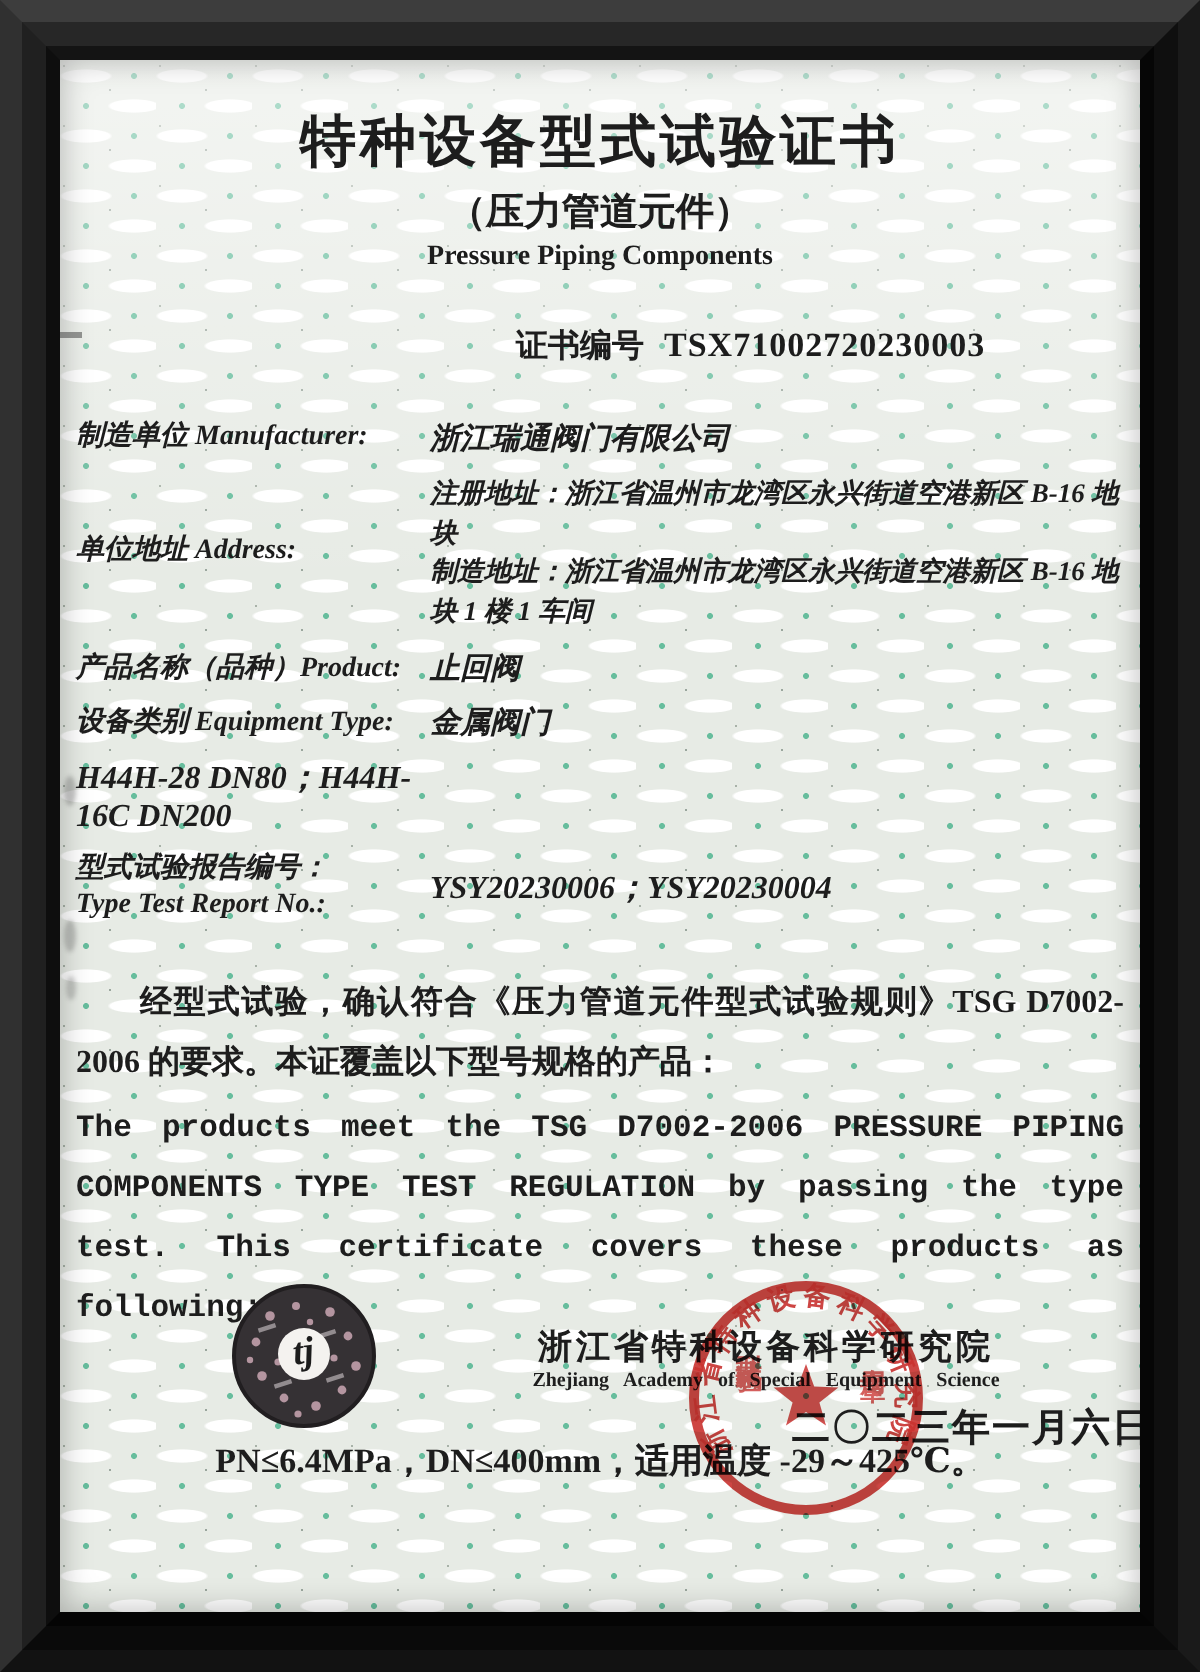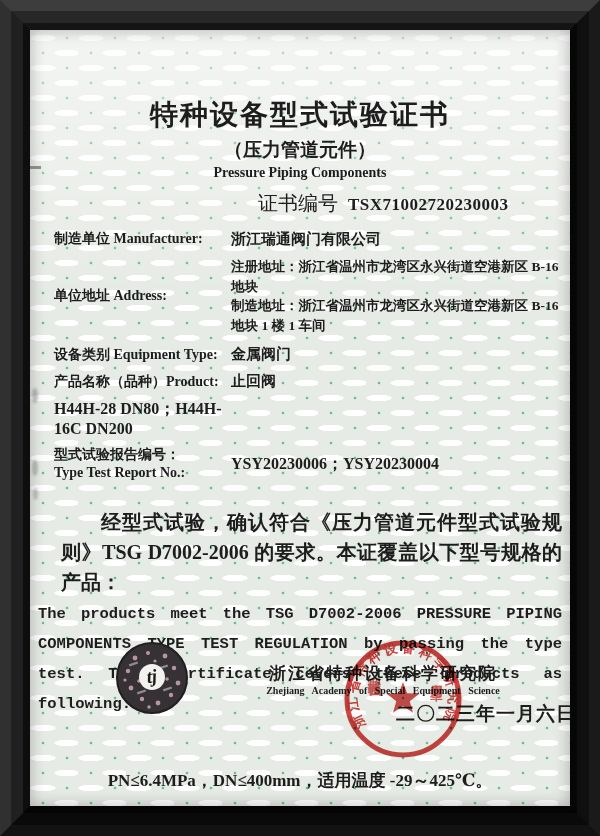--- a/index.html
+++ b/index.html
@@ -25,43 +25,43 @@
       radial-gradient(2.4px 2.4px at 37px 8px,  #67bd9d 55%, rgba(103,189,157,0) 68%),
       radial-gradient(2.4px 2.4px at 13px 23px, #67bd9d 55%, rgba(103,189,157,0) 68%),
       radial-gradient(1px 1px at 25px 15px, #9aa69d 60%, rgba(154,166,157,0) 70%),
       radial-gradient(1px 1px at 2px 3px,   #a8b2a8 60%, rgba(168,178,168,0) 70%);
     background-size:100% 100%, 48px 30px, 48px 30px, 48px 30px, 48px 30px, 48px 30px, 48px 30px;
     box-shadow: inset 0 0 16px rgba(0,0,0,.28);
   }
 
   
   .header { padding-top:22px; text-align:center; }
-  .title-cn { font-size:28px; font-weight:700; letter-spacing:2px;margin-top:44px; }
+  .title-cn { font-size:28px; font-weight:700; letter-spacing:2px; }
   .title-en { font-size:19px; font-weight:700; margin-top:5px; }
   .sub-cn   { font-size:19px; font-weight:700; margin-top:3px; }
   .sub-en   { font-size:14px; font-weight:700; margin-top:2px; }
   .cert-line { margin-top:9px; padding-left:228px; text-align:left;
                display:flex; align-items:baseline; }
-  .cert-label-cn { font-size:20px; font-weight:400; }
+  .cert-label-cn { font-size:16px; font-weight:700;margin-top:17px; }
   .cert-label-en { font-size:13px; font-weight:700; margin-left:5px; }
   .cert-value    { font-size:17px; font-weight:700; margin-left:10px; letter-spacing:.5px; }
 
   
-  .fields { margin-top:13px; padding:0 6px 0 24px; }
+  .fields { margin-top:26px; padding:0 6px 0 8px;font-style:italic; }
   .row { display:grid; grid-template-columns:177px 1fr; align-items:center; margin-bottom:8px; }
   .row .label { font-size:14px; font-weight:700; line-height:1.3; }
   .row .value { font-size:15px; font-weight:700; }
   .row .value.small { font-size:13.5px; line-height:1.45; }
   .row .value.latin { font-size:16px; }
   .row.tall { margin-bottom:10px; }
 
   
   .paras { padding:0 8px; margin-top:24px; }
-  .para-cn { font-size:20px; font-weight:700; line-height:30px; text-indent:2em;
-             text-align:justify;margin-left:23px; }
+  .para-cn { font-size:16px; font-weight:700; line-height:30px; text-indent:2em;
+             text-align:justify; }
   .para-en { font-size:15.5px; font-weight:700; line-height:30px; text-align:justify;
              text-align-last:left; margin-top:2px;font-family:Liberation Mono, monospace; }
   .spec { margin-top:50px; text-align:center; font-size:17px; font-weight:700; }
 
   
   .footer { position:absolute; top:632px; left:160px; width:386px; text-align:center; }
   .org-cn { font-size:17px; font-weight:700; letter-spacing:2px; }
   .org-en { font-size:10px; font-weight:700; word-spacing:5px; margin-top:0; }
   .date-cn { font-size:19px; font-weight:700; letter-spacing:1px; margin-top:5px;text-align:right; }
   .date-en { font-size:13px; font-weight:700; margin-top:4px; }
@@ -114,26 +114,26 @@
         <span class="value">浙江瑞通阀门有限公司</span>
       </div>
       <div class="row tall">
         <span class="label">单位地址 Address:</span>
         <span class="value small">
           <span>注册地址：浙江省温州市龙湾区永兴街道空港新区 B-16 地块</span><br>
           <span>制造地址：浙江省温州市龙湾区永兴街道空港新区 B-16 地块 1 楼 1 车间</span>
         </span>
       </div>
       <div class="row">
+        <span class="label">产品名称（品种）Product:</span>
+        <span class="value">止回阀</span>
+      </div>
+      <div class="row">
         <span class="label">设备类别 Equipment Type:</span>
         <span class="value">金属阀门</span>
-      </div>
-      <div class="row">
-        <span class="label">产品名称（品种）Product:</span>
-        <span class="value">止回阀</span>
       </div>
       <div class="row">
         <span class="value latin">H44H-28 DN80；H44H-16C DN200</span>
       </div>
       <div class="row">
         <span class="label">
           <span>型式试验报告编号：</span><br>
           <span>Type Test Report No.:</span>
         </span>
         <span class="value latin">YSY20230006；YSY20230004</span>

